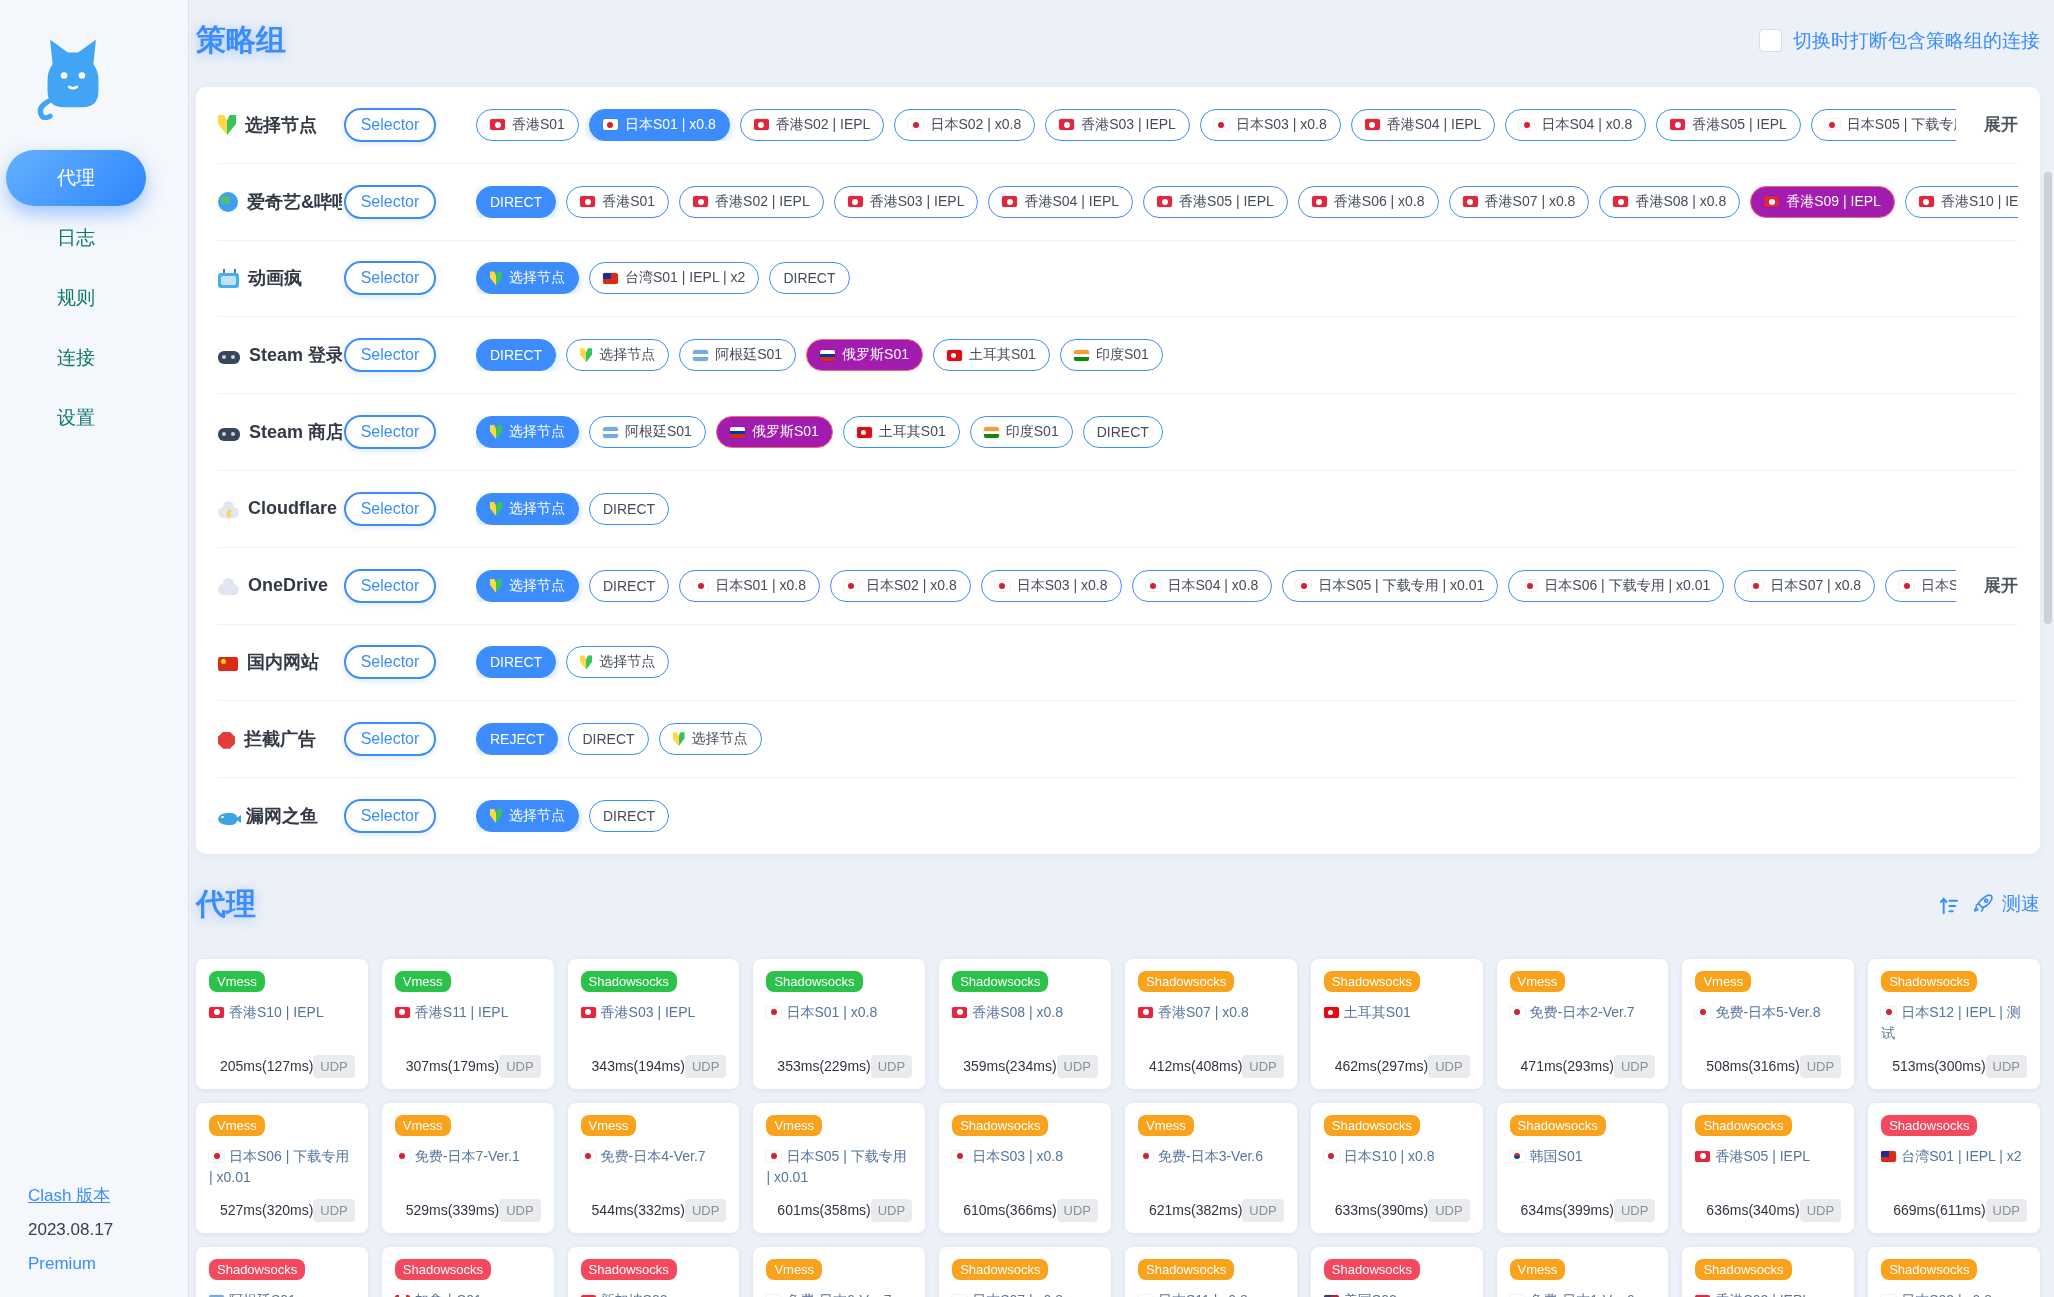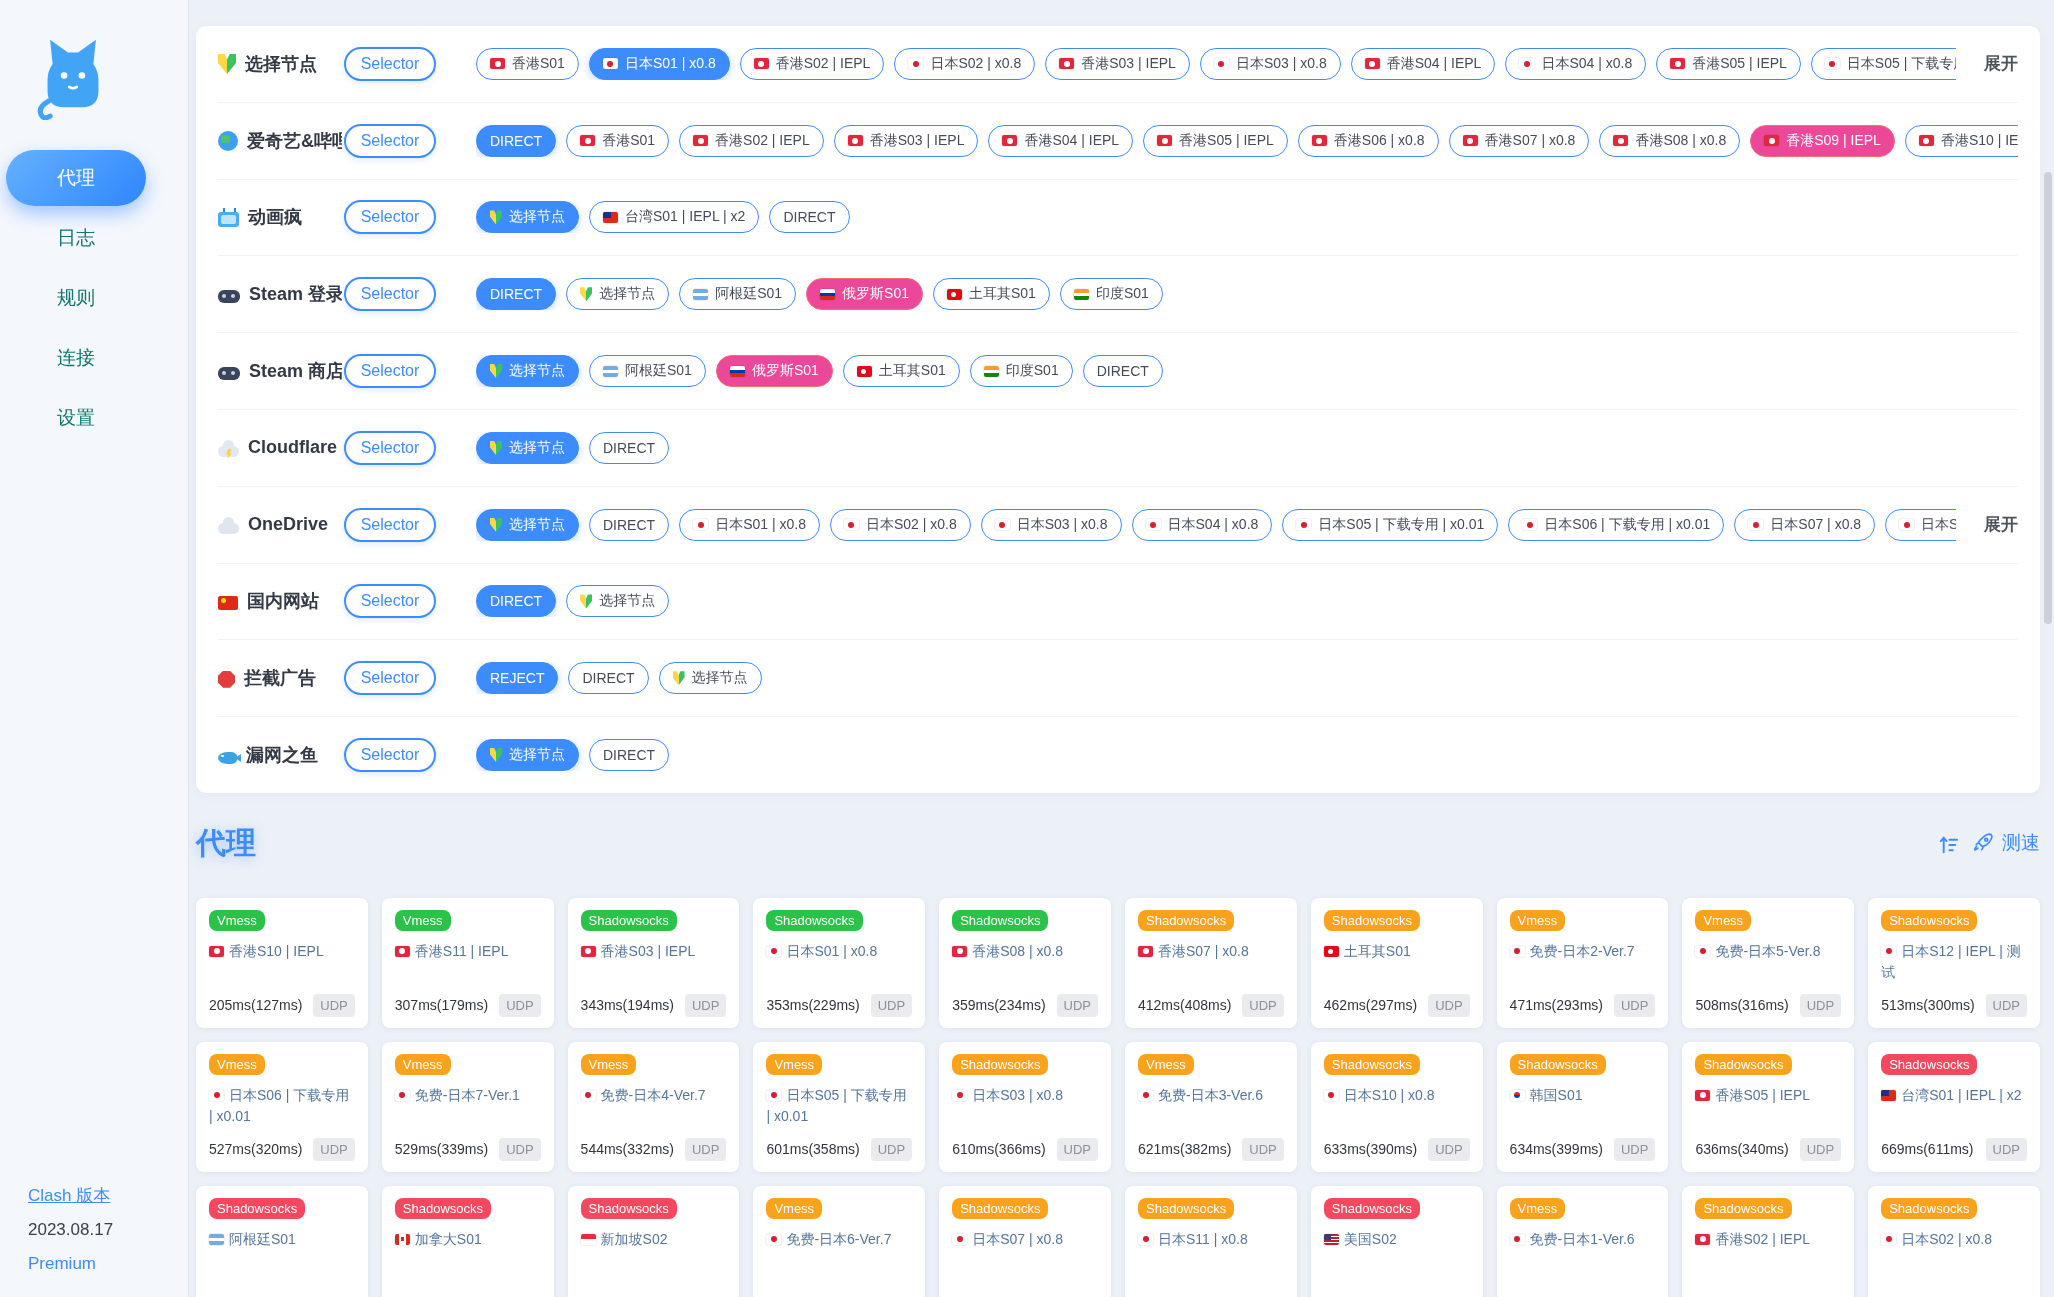--- a/index.html
+++ b/index.html
@@ -31,38 +31,38 @@
   .grow:first-child{border-top:none;}
   .gname-wrap{display:flex;align-items:center;gap:9px;width:124px;overflow:hidden;flex:none;}
   .gname{font-size:18px;font-weight:600;color:#333a46;white-space:nowrap;}
   .selector-btn{margin-left:2px;flex:none;min-width:92px;height:34px;border-radius:17px;border:2px solid #3d8cfe;
         color:#3d8cfe;background:#fff;font-size:16px;font-family:inherit;cursor:pointer;
         box-shadow:0 2px 6px rgba(59,140,254,.18);}
   .chips{display:flex;align-items:center;gap:10px;margin-left:40px;flex:1;overflow:hidden;}
   .chip{display:inline-flex;align-items:center;gap:7px;height:30px;padding:0 13px;border:1.5px solid #3d8cfe;
         border-radius:16px;background:#fff;color:#454c59;font-size:14px;flex:none;cursor:pointer;white-space:nowrap;}
   .chip.selected{background:#3d8cfe;color:#fff;box-shadow:0 2px 8px rgba(59,140,254,.35);}
-  .chip.error{background:#ec4899;border-color:#f56c6c;color:#fff;}
+  .chip.error{background:#a21caf;border-color:#f56c6c;color:#fff;}
   .expand{flex:none;width:62px;text-align:right;font-size:17px;color:#4c525c;cursor:pointer;font-weight:bold;}
 
   .phead2{display:flex;justify-content:space-between;align-items:center;margin-top:30px;}
   .tools{display:flex;align-items:flex-end;gap:12px;}
   .tool-sort{display:flex;cursor:pointer;}
   .speedtest{display:flex;align-items:center;gap:8px;color:#3b8cfe;font-size:19px;cursor:pointer;}
 
   .cards{display:grid;grid-template-columns:repeat(10,1fr);gap:14px;margin-top:34px;}
   .card{position:relative;background:#fff;border-radius:8px;height:130px;padding:12px 13px;
         box-shadow:0 1px 5px rgba(100,120,160,.10);box-sizing:border-box;cursor:pointer;}
   .badge{display:inline-block;padding:3px 8px;border-radius:8px;color:#fff;font-size:13px;}
   .badge.green{background:#2bc24a;}
   .badge.orange{background:#f9a21b;}
   .badge.pink{background:#f4485e;}
   .cname{margin-top:10px;font-size:14px;color:#54759c;line-height:1.5;}
   .cname .flag{margin-right:5px;vertical-align:-1px;}
-  .cbot{position:absolute;left:13px;right:13px;bottom:11px;display:flex;justify-content:space-between;align-items:center;}
+  .cbot{position:absolute;left:13px;right:13px;bottom:11px;display:flex;justify-content:flex-end;align-items:center;}
   .lat{font-size:14px;color:#2f3640;}
   .udp{background:#eaebef;color:#8b909a;font-size:13px;padding:4px 7px;border-radius:4px;}
 
   
   .flag{display:inline-block;width:15px;height:11px;border-radius:2px;position:relative;overflow:hidden;flex:none;
         box-shadow:0 0 0 .5px rgba(0,0,0,.12);}
   .flag.hk{background:#e3263d;}
   .flag.hk::after{content:"";position:absolute;left:4.5px;top:2.5px;width:6px;height:6px;background:#fff;border-radius:50%;}
   .flag.jp{background:#fff;}
   .flag.jp::after{content:"";position:absolute;left:4.5px;top:2.5px;width:6px;height:6px;background:#d81f32;border-radius:50%;}
@@ -135,20 +135,27 @@
         <div class="mitem">设置</div>
       </nav>
     <div class="side-footer">
       <div class="ver-link">Clash 版本</div>
       <div class="ver-date">2023.08.17</div>
       <div class="premium">Premium</div>
     </div>
   </aside>
 
   <main class="main">
+    <div class="phead">
+      <h1 class="sec-title">策略组</h1>
+      <label class="interrupt">
+        <span class="cb"></span>
+        <span>切换时打断包含策略组的连接</span>
+      </label>
+    </div>
 
     <section class="panel" id="groups">
         <div class="grow">
     <div class="gname-wrap">
       <span class="gicon gi-beginner-mark"></span>
       <span class="gname">选择节点</span>
     </div>
     <button class="selector-btn">Selector</button>
     <div class="chips">
             <span class="chip">

